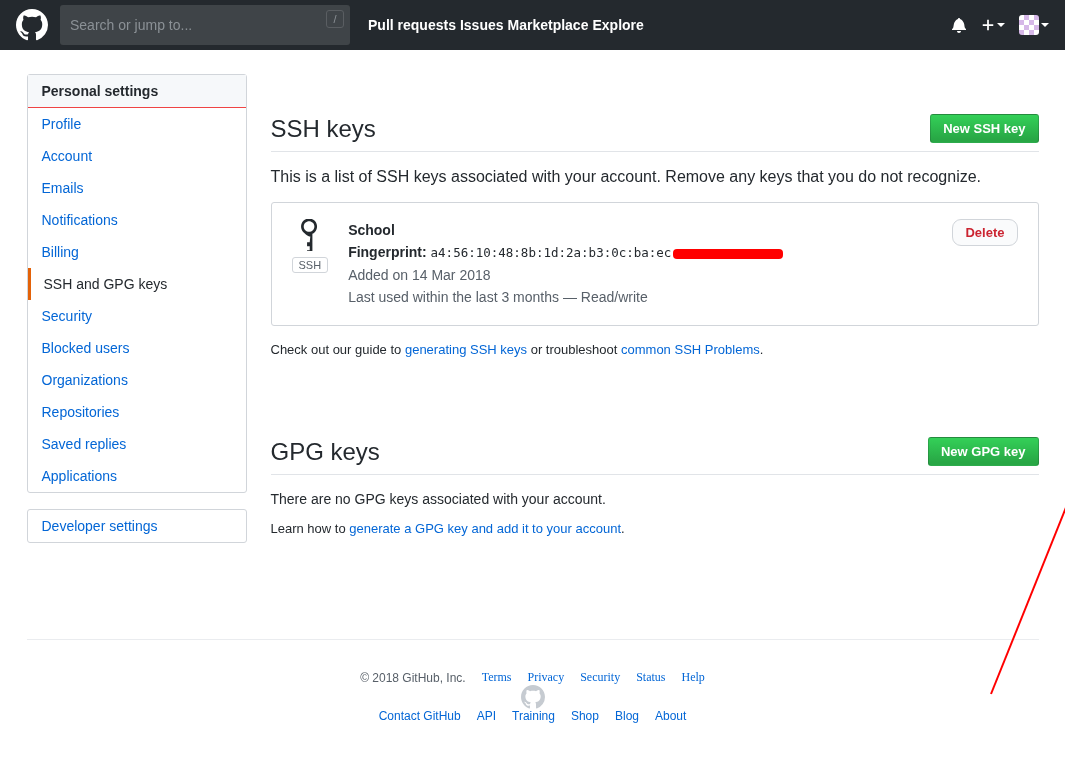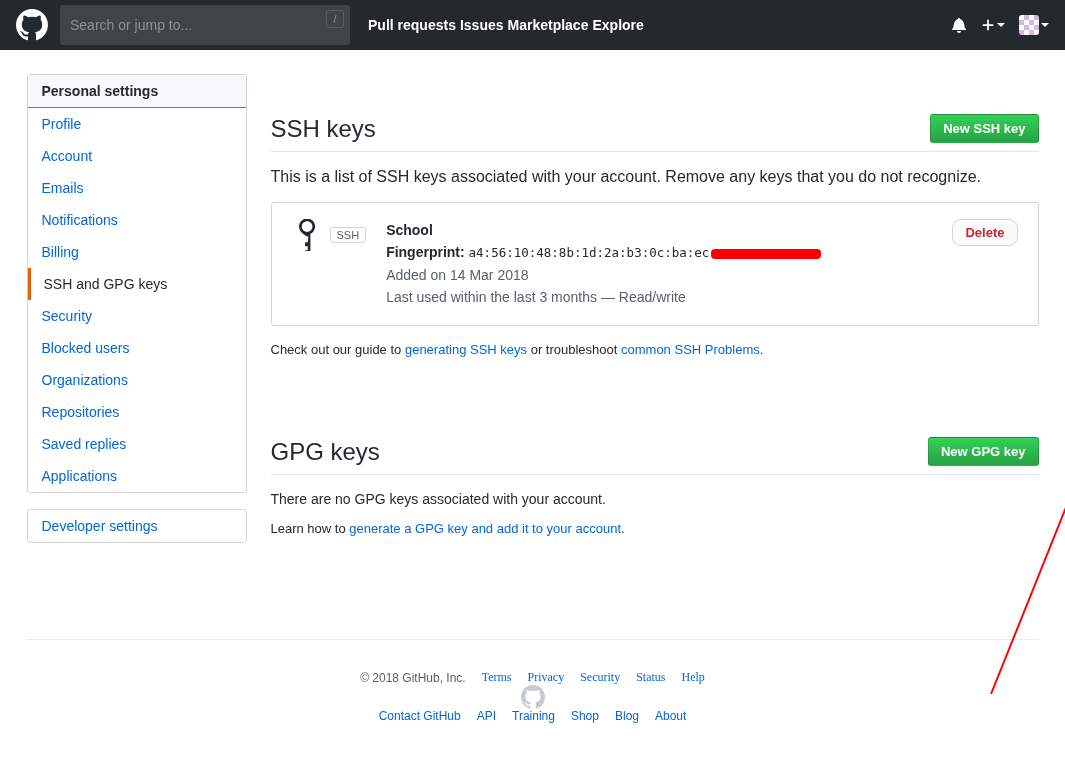--- a/index.html
+++ b/index.html
@@ -31,21 +31,21 @@
   .menu.secondary .menu-item { border-bottom:none;}
 
   .main { flex:1; position:relative;}
 
   .section-head { display:flex; align-items:flex-end; justify-content:space-between; border-bottom:1px solid #e1e4e8; padding-bottom:8px; margin-bottom:16px;}
   .section-title { font-size:24px; font-weight:400;}
   .btn-primary { background:#2cbe4e; background-image:linear-gradient(-180deg,#34d058,#28a745 90%); color:#fff; border:1px solid rgba(27,31,35,.2); border-radius:3px; padding:6px 12px; font-size:13px; font-weight:600; cursor:pointer;margin-top:40px;}
   .desc { margin-bottom:16px; font-size:16px;}
 
   .key-box { border:1px solid #d1d5da; border-radius:3px; padding:16px 20px; display:flex; align-items:flex-start; gap:20px; margin-bottom:16px;}
-  .key-icon-col { display:flex; flex-direction:row; align-items:center; gap:6px;}
+  .key-icon-col { display:flex; flex-direction:column; align-items:center; gap:6px;}
   .key-badge { border:1px solid #d1d5da; border-radius:3px; font-size:11px; padding:1px 6px; color:#586069;}
   .key-details { flex:1; font-size:14px; line-height:1.6;}
   .key-name { font-weight:600;}
   .fingerprint-label { font-weight:600;}
   .fingerprint-val { font-family: SFMono-Regular, Consolas, monospace; font-size:12.5px;}
   .redact { display:inline-block; width:110px; height:10px; background:#ff0000; border-radius:4px; vertical-align:middle; margin-left:2px;}
   .meta { color:#586069;}
   .btn-danger { background:#fafbfc; color:#cb2431; border:1px solid #d1d5da; border-radius:9px; padding:5px 12px; font-size:13px; font-weight:600; cursor:pointer;}
 
   .guide { font-size:13px; margin-bottom:40px;}

